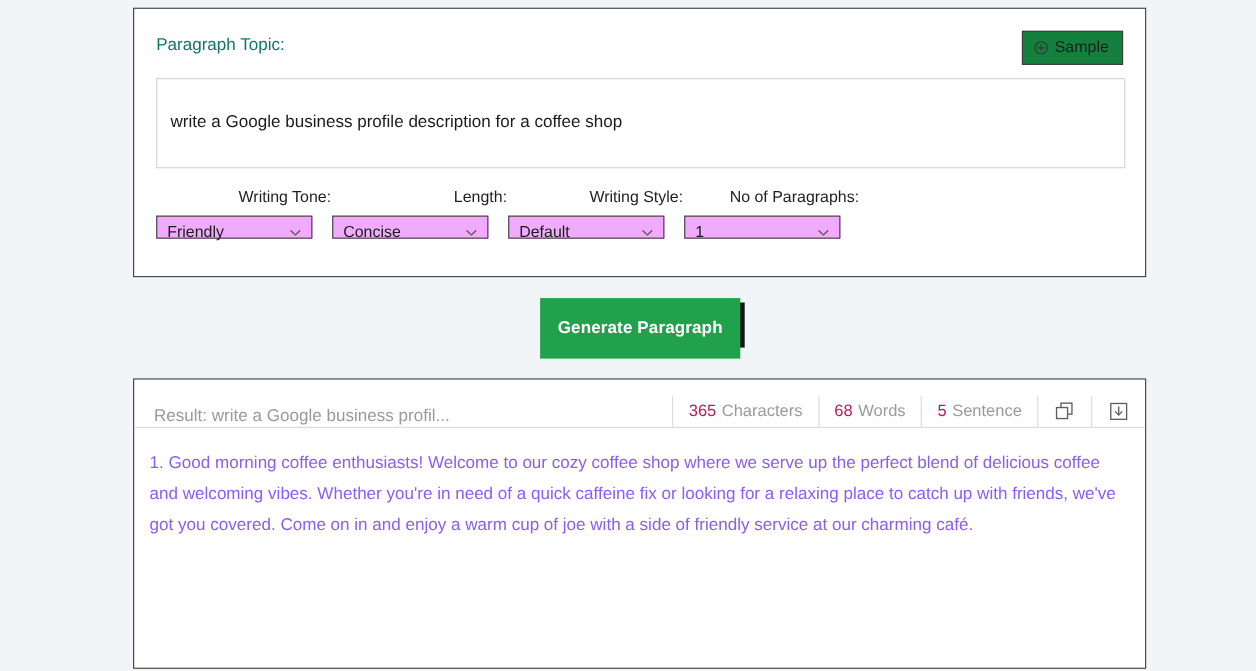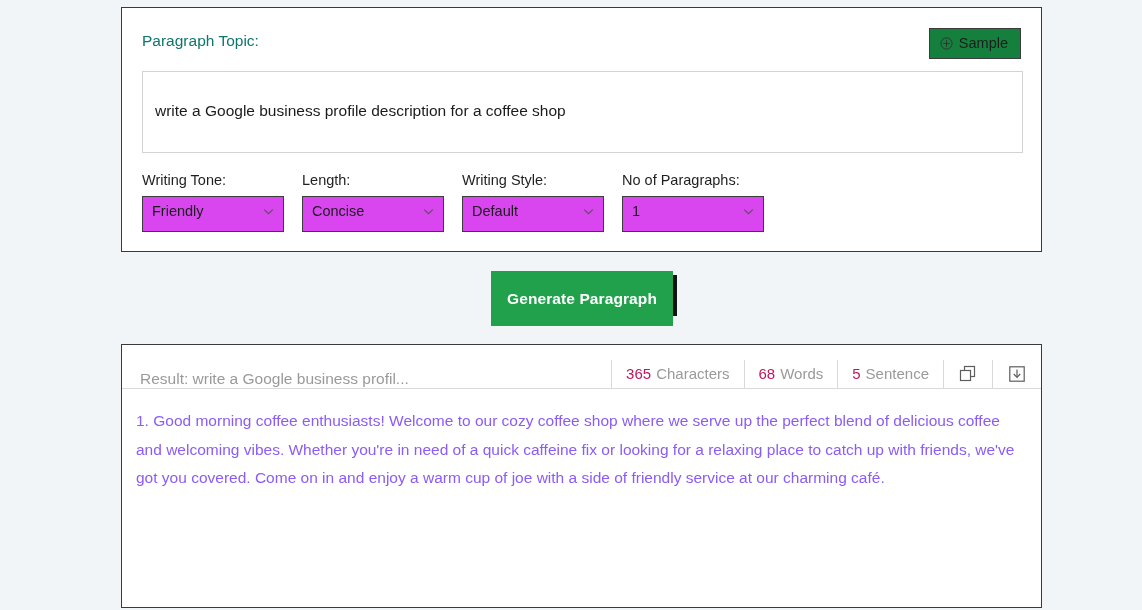--- a/index.html
+++ b/index.html
@@ -100,27 +100,28 @@
   .control-group {
     width: 159px;
     margin-right: 1px;
   }
   .control-label {
     font-size: 14.5px;
     color: #1f1f1f;
     margin-bottom: 7px;
     display: block;
     line-height: 18px;
+    text-align: right;
   }
   .select-wrap {
     position: relative;
     width: 142px;
-    height: 36px;
+    height: 21px;
     border: 1px solid #3c3c3c;
-    background: #d946ef;
+    background: #f0abfc;
     box-sizing: border-box;
   }
   .select-wrap .select-value {
     position: absolute;
     left: 9px;
     top: 0;
     line-height: 28px;
     font-size: 14.5px;
     color: #1b1b1b;
   }

